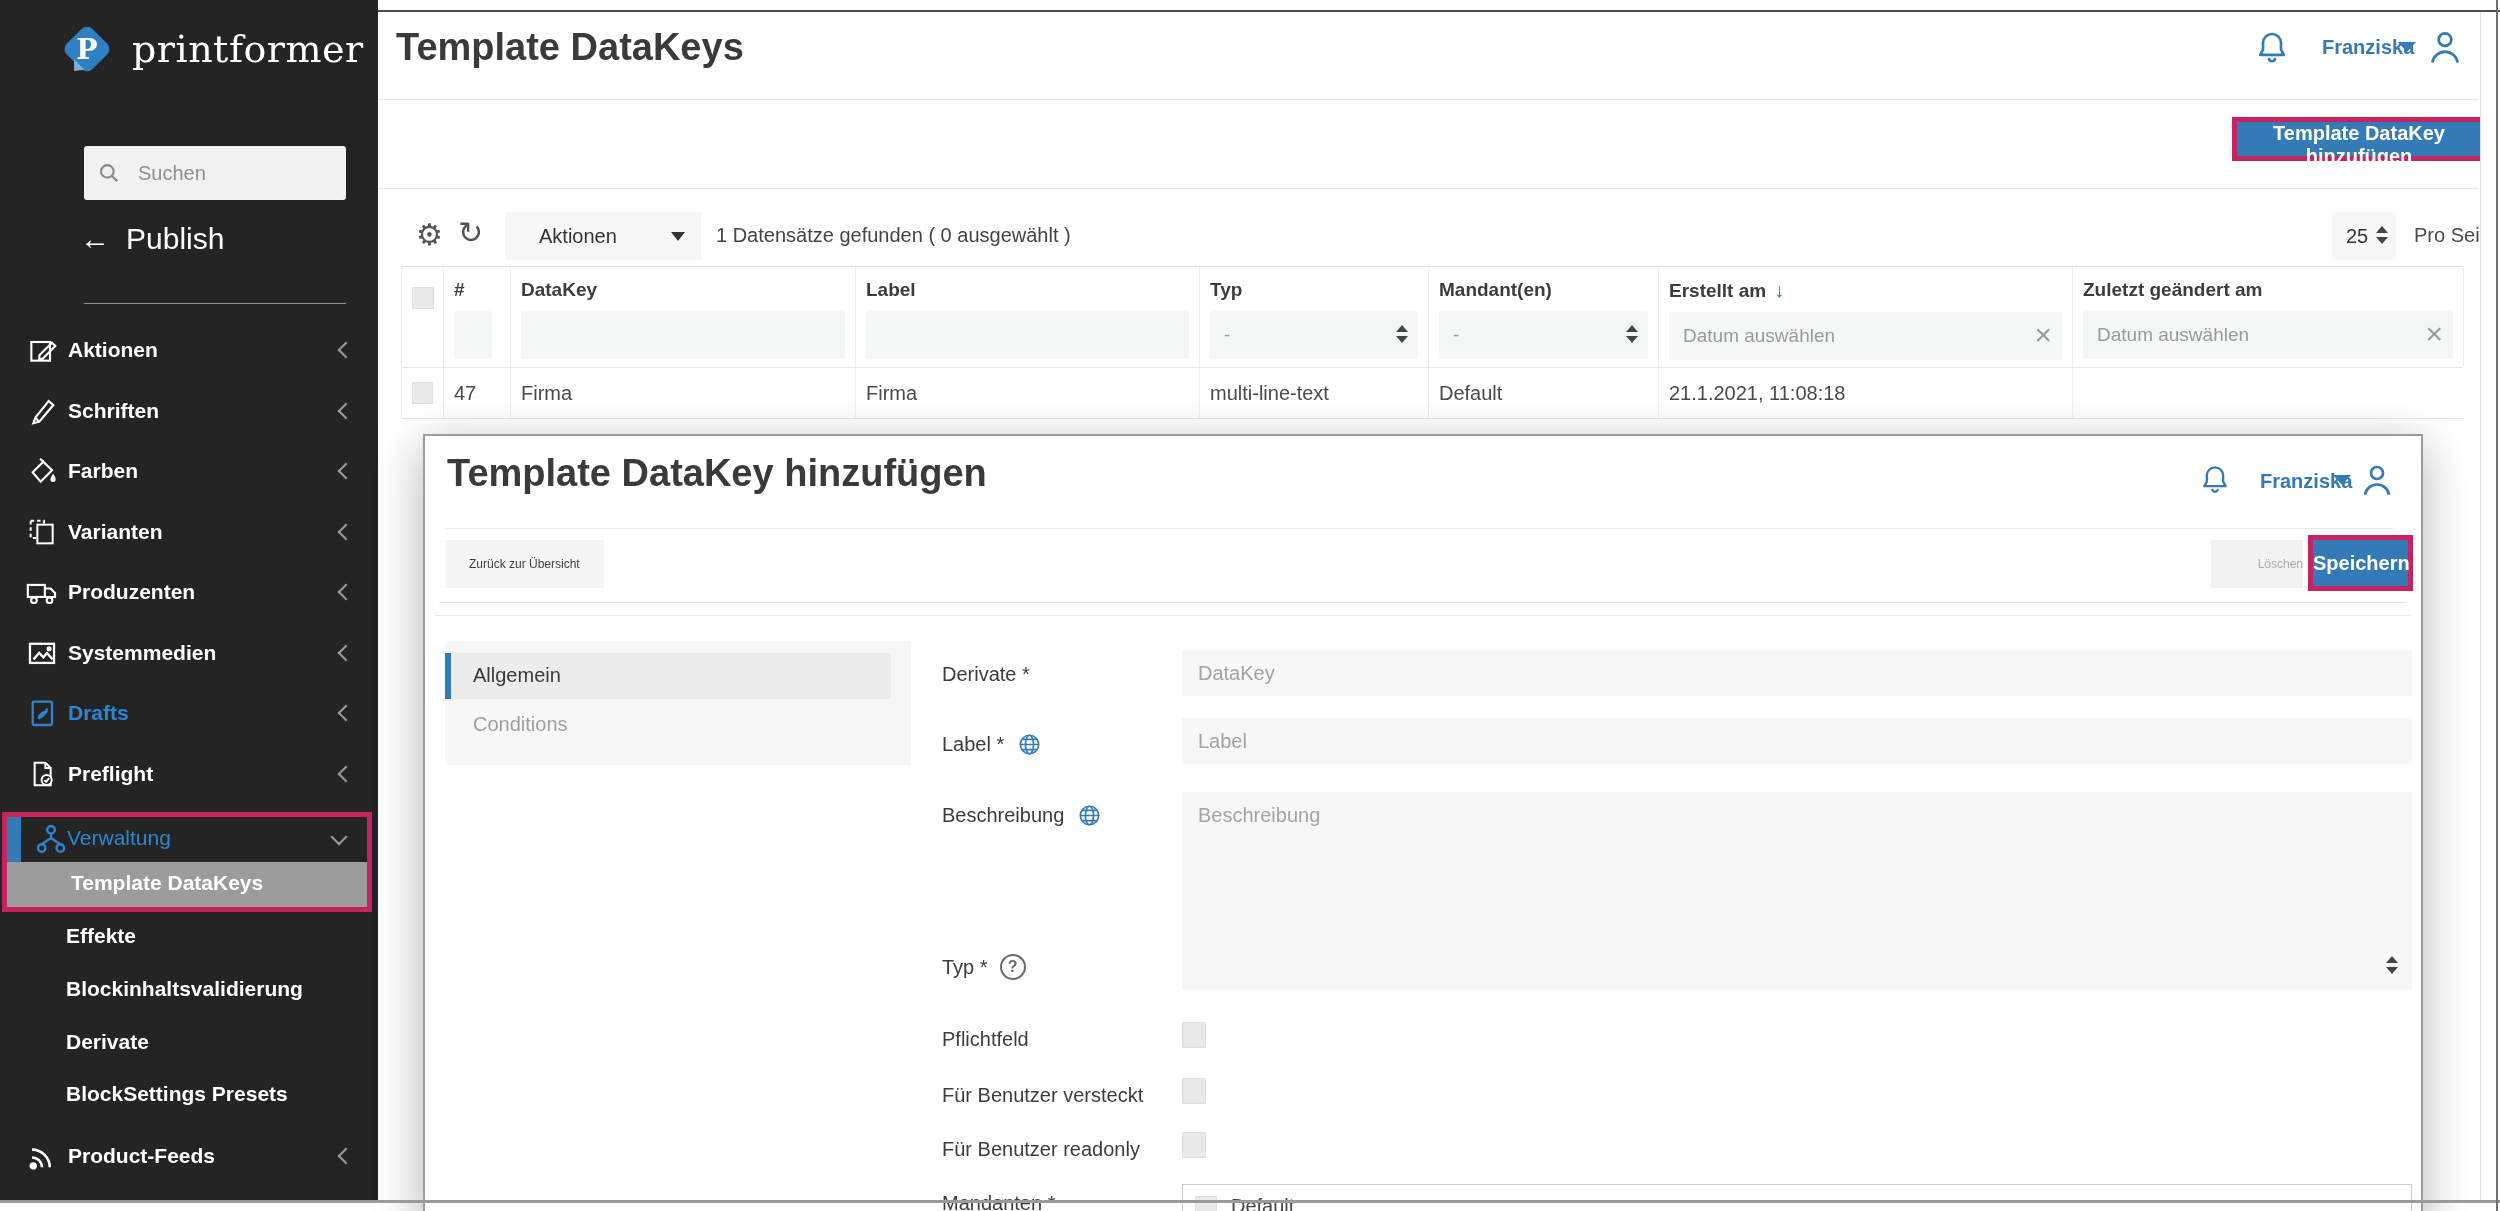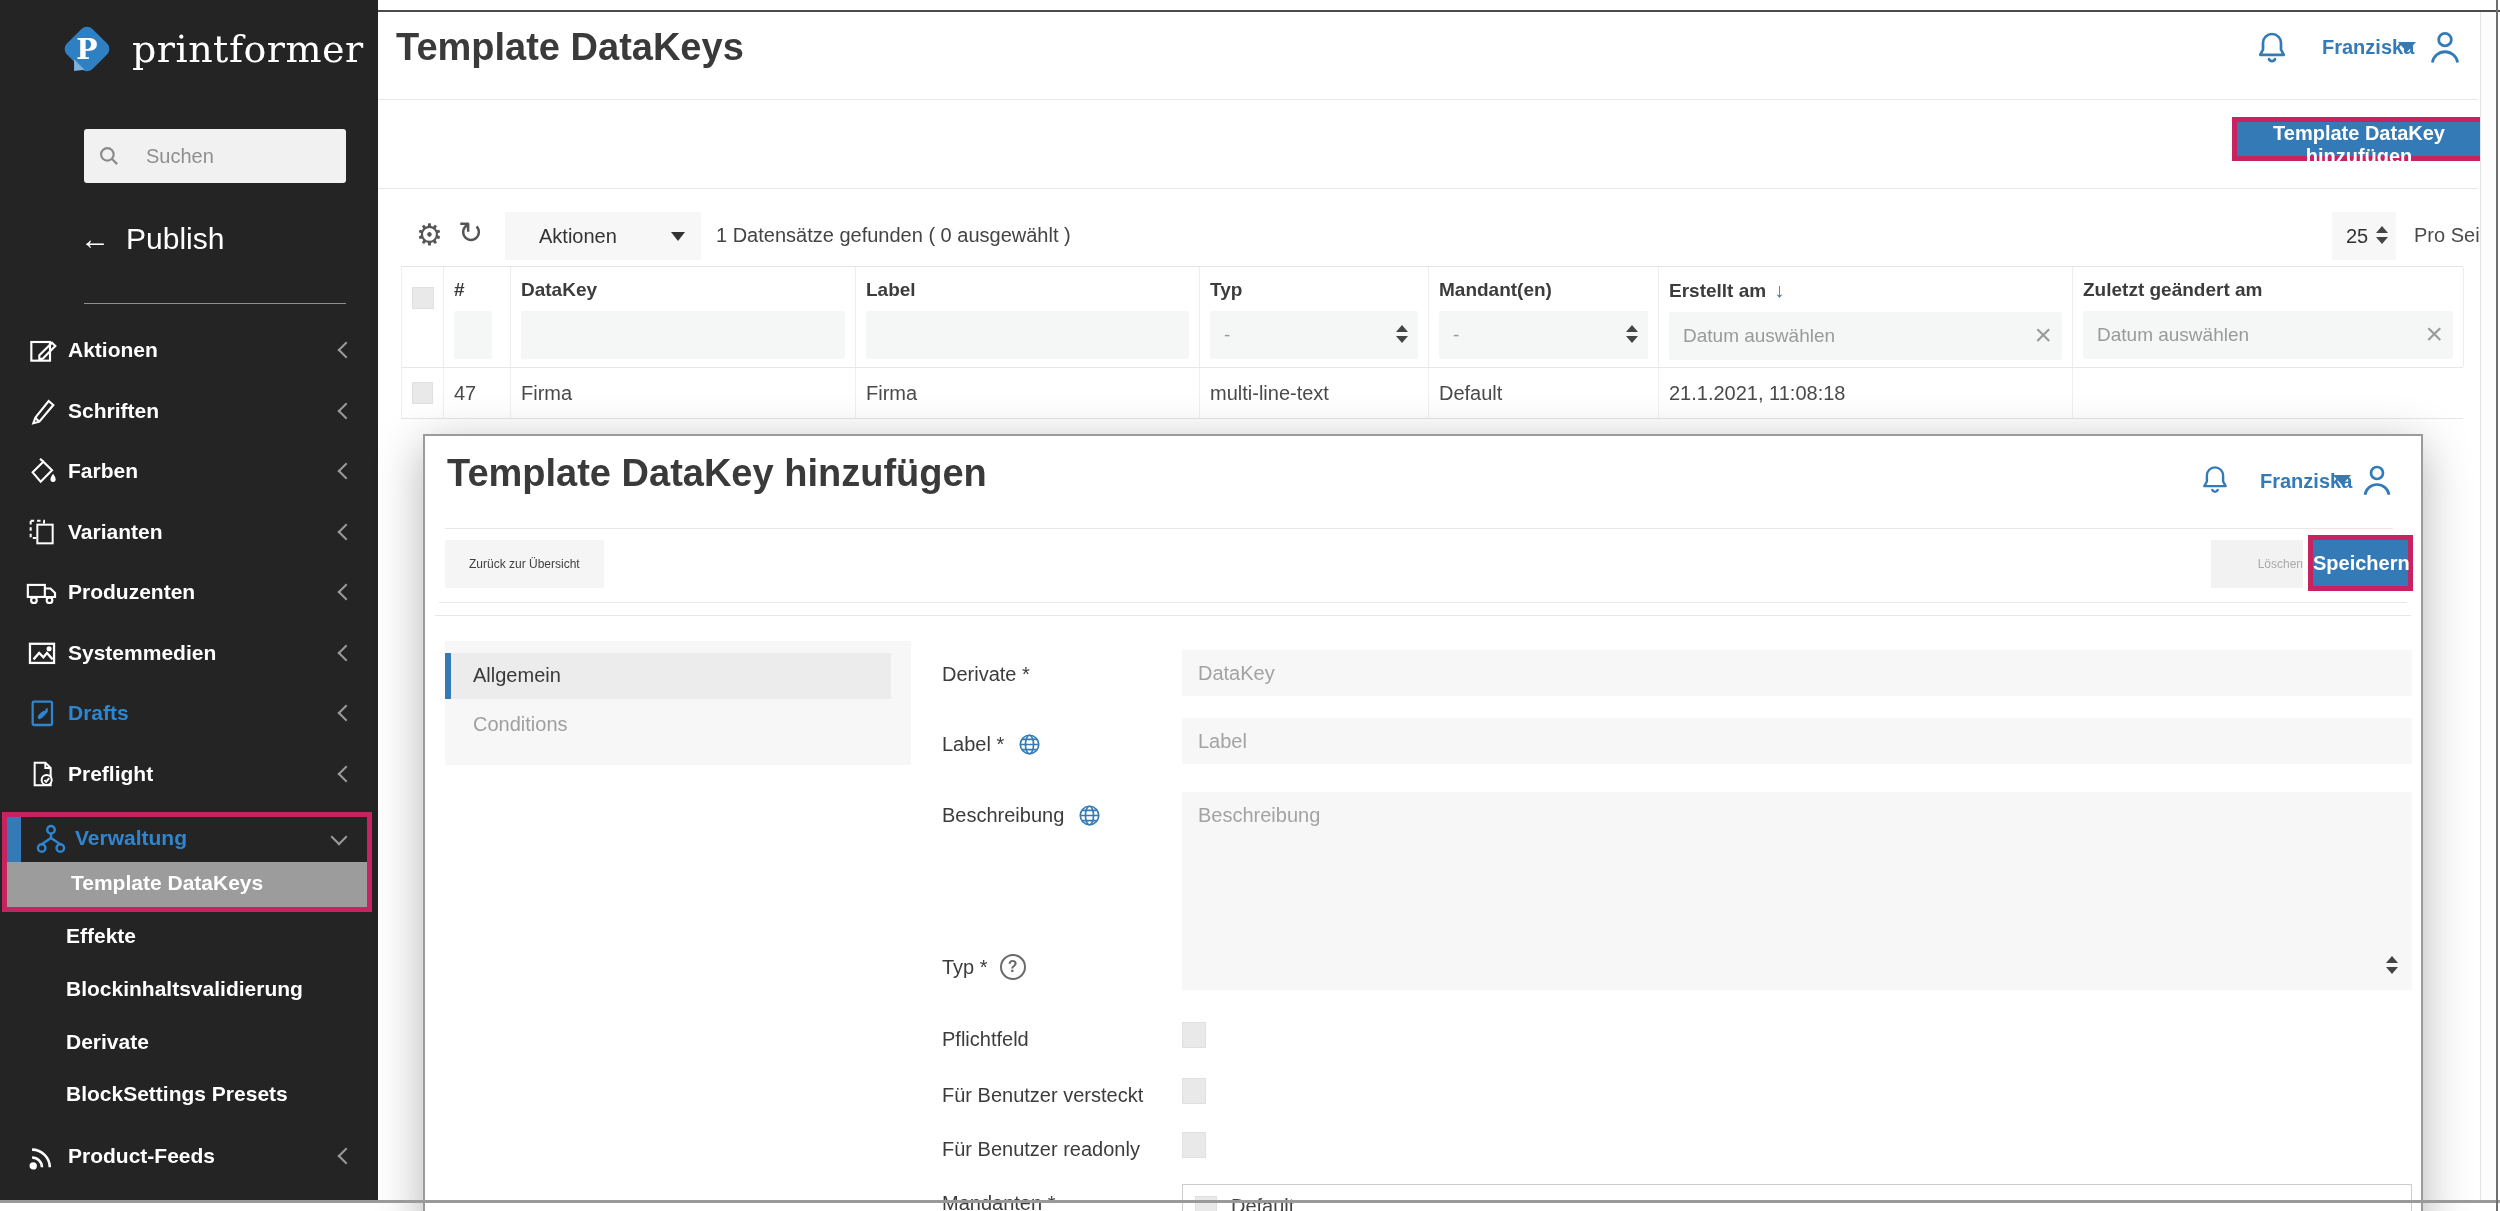--- a/index.html
+++ b/index.html
@@ -11,43 +11,43 @@
   .win-top-line { position:absolute; left:378px; right:0; top:10px; height:2px; background:#4c4c4c; z-index:60; }
   .win-right-line { position:absolute; top:0; bottom:0; right:2px; width:2px; background:#6f6f6f; z-index:60; }
   .win-bottom-line { position:absolute; left:0; right:0; top:1200px; height:3px; background:#9a9a9a; z-index:55; }
   .scroll-strip { position:absolute; top:12px; bottom:11px; right:4px; width:16px; background:#fdfdfd;
                   border-left:1px solid #e3e3e3; z-index:35; }
 
   
   .sidebar { position:absolute; left:0; top:0; width:378px; height:1200px; background:#242424; z-index:10; }
   .logo-row { position:absolute; left:56px; top:18px; display:flex; align-items:center; gap:14px; }
   .logo-word { font-family:"DejaVu Serif",serif; font-size:38px; color:#fff; letter-spacing:.5px; }
-  .search-box { position:absolute; left:84px; top:129px; width:262px; height:54px; background:#f1f1f1;
-                border-radius:3px; display:flex; align-items:center; padding:0 12px; gap:24px; }
+  .search-box { position:absolute; left:84px; top:146px; width:262px; height:54px; background:#f1f1f1;
+                border-radius:3px; display:flex; align-items:center; padding:0 12px; gap:16px; }
   .search-box input { border:none; outline:none; background:transparent; font-size:20px; width:180px;
                       font-family:inherit; color:#555; }
   .search-box input::placeholder { color:#8f8f8f; }
   .publish-row { position:absolute; left:80px; top:222px; display:flex; align-items:center; gap:16px;
                  color:#fff; font-size:30px; cursor:pointer; }
   .side-divider { position:absolute; left:84px; top:303px; width:262px; height:1px; background:#8f8f8f; }
 
   .srow { position:absolute; left:0; width:378px; height:56px; display:flex; align-items:center; cursor:pointer; }
   .srow .ico { position:absolute; left:24px; width:36px; height:36px; display:flex; align-items:center; justify-content:center; }
   .srow .lbl { position:absolute; left:68px; font-size:21px; font-weight:600; color:#fff; white-space:nowrap; }
   .srow .chev { position:absolute; right:26px; }
   .srow.blue .lbl { color:#2e86d1; }
   .chev-l, .chev-d { display:inline-block; width:12px; height:12px; border:solid #9a9a9a; border-width:0 2px 2px 0; }
   .chev-l { transform:rotate(135deg); }
   .chev-d { transform:rotate(45deg); }
 
   .verw-frame { position:absolute; left:2px; top:812px; width:370px; height:100px; border:5px solid #c72361; z-index:5; }
   .verw-row { position:absolute; left:0; top:0; width:360px; height:45px; }
   .verw-bar { position:absolute; left:0; top:0; width:14px; height:45px; background:#337ab7; }
   .verw-row .ico { position:absolute; left:26px; top:4px; }
-  .verw-row .lbl { position:absolute; left:68px; top:9px; font-size:21px; font-weight:700; color:#2e86d1; }
+  .verw-row .lbl { position:absolute; left:60px; top:9px; font-size:21px; font-weight:400; color:#2e86d1; }
   .verw-row .chev { position:absolute; right:22px; top:14px; }
   .tdk-row { position:absolute; left:0; top:45px; width:360px; height:45px; background:#9c9c9c; cursor:pointer; }
   .tdk-row .lbl { position:absolute; left:64px; top:9px; font-size:21px; font-weight:600; color:#fff; }
   .sub-row { position:absolute; left:0; width:378px; height:48px; cursor:pointer; }
   .sub-row .lbl { position:absolute; left:66px; top:11px; font-size:21px; font-weight:600; color:#fff; white-space:nowrap; }
 
   
   .page-title { position:absolute; left:396px; top:26px; font-size:38px; color:#3a3a3a; }
   .blue { color:#337ab7; }
   .caret-down { display:inline-block; width:0; height:0; border-left:9px solid transparent;

